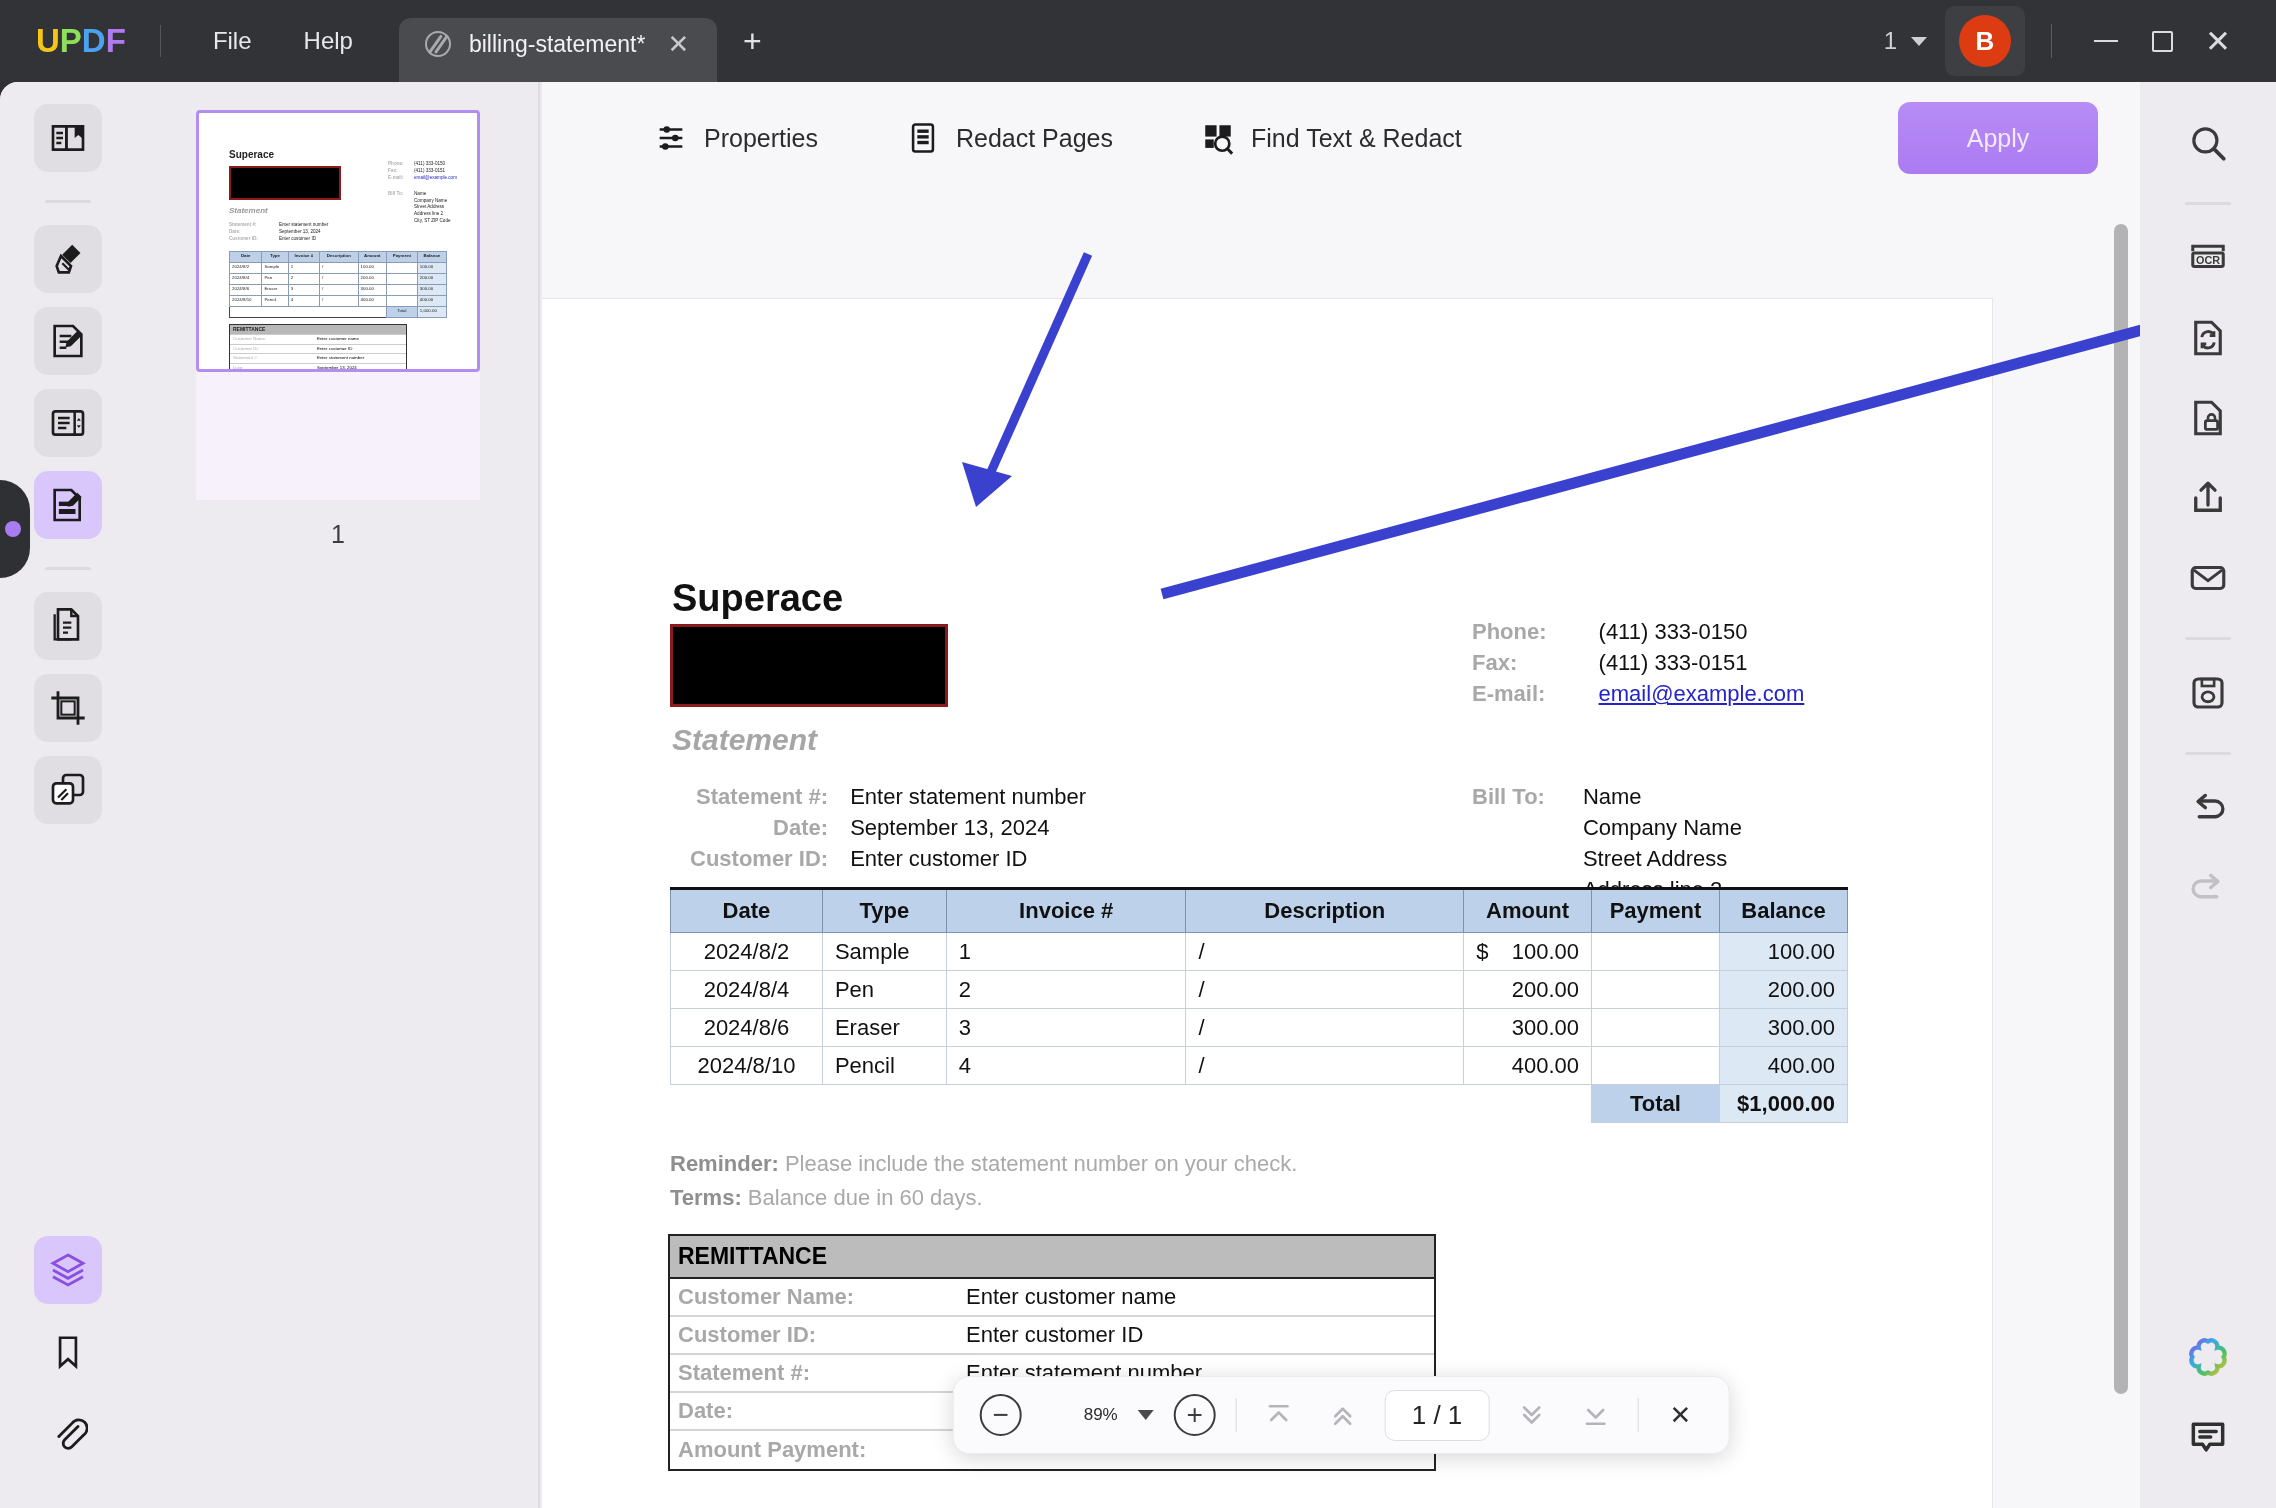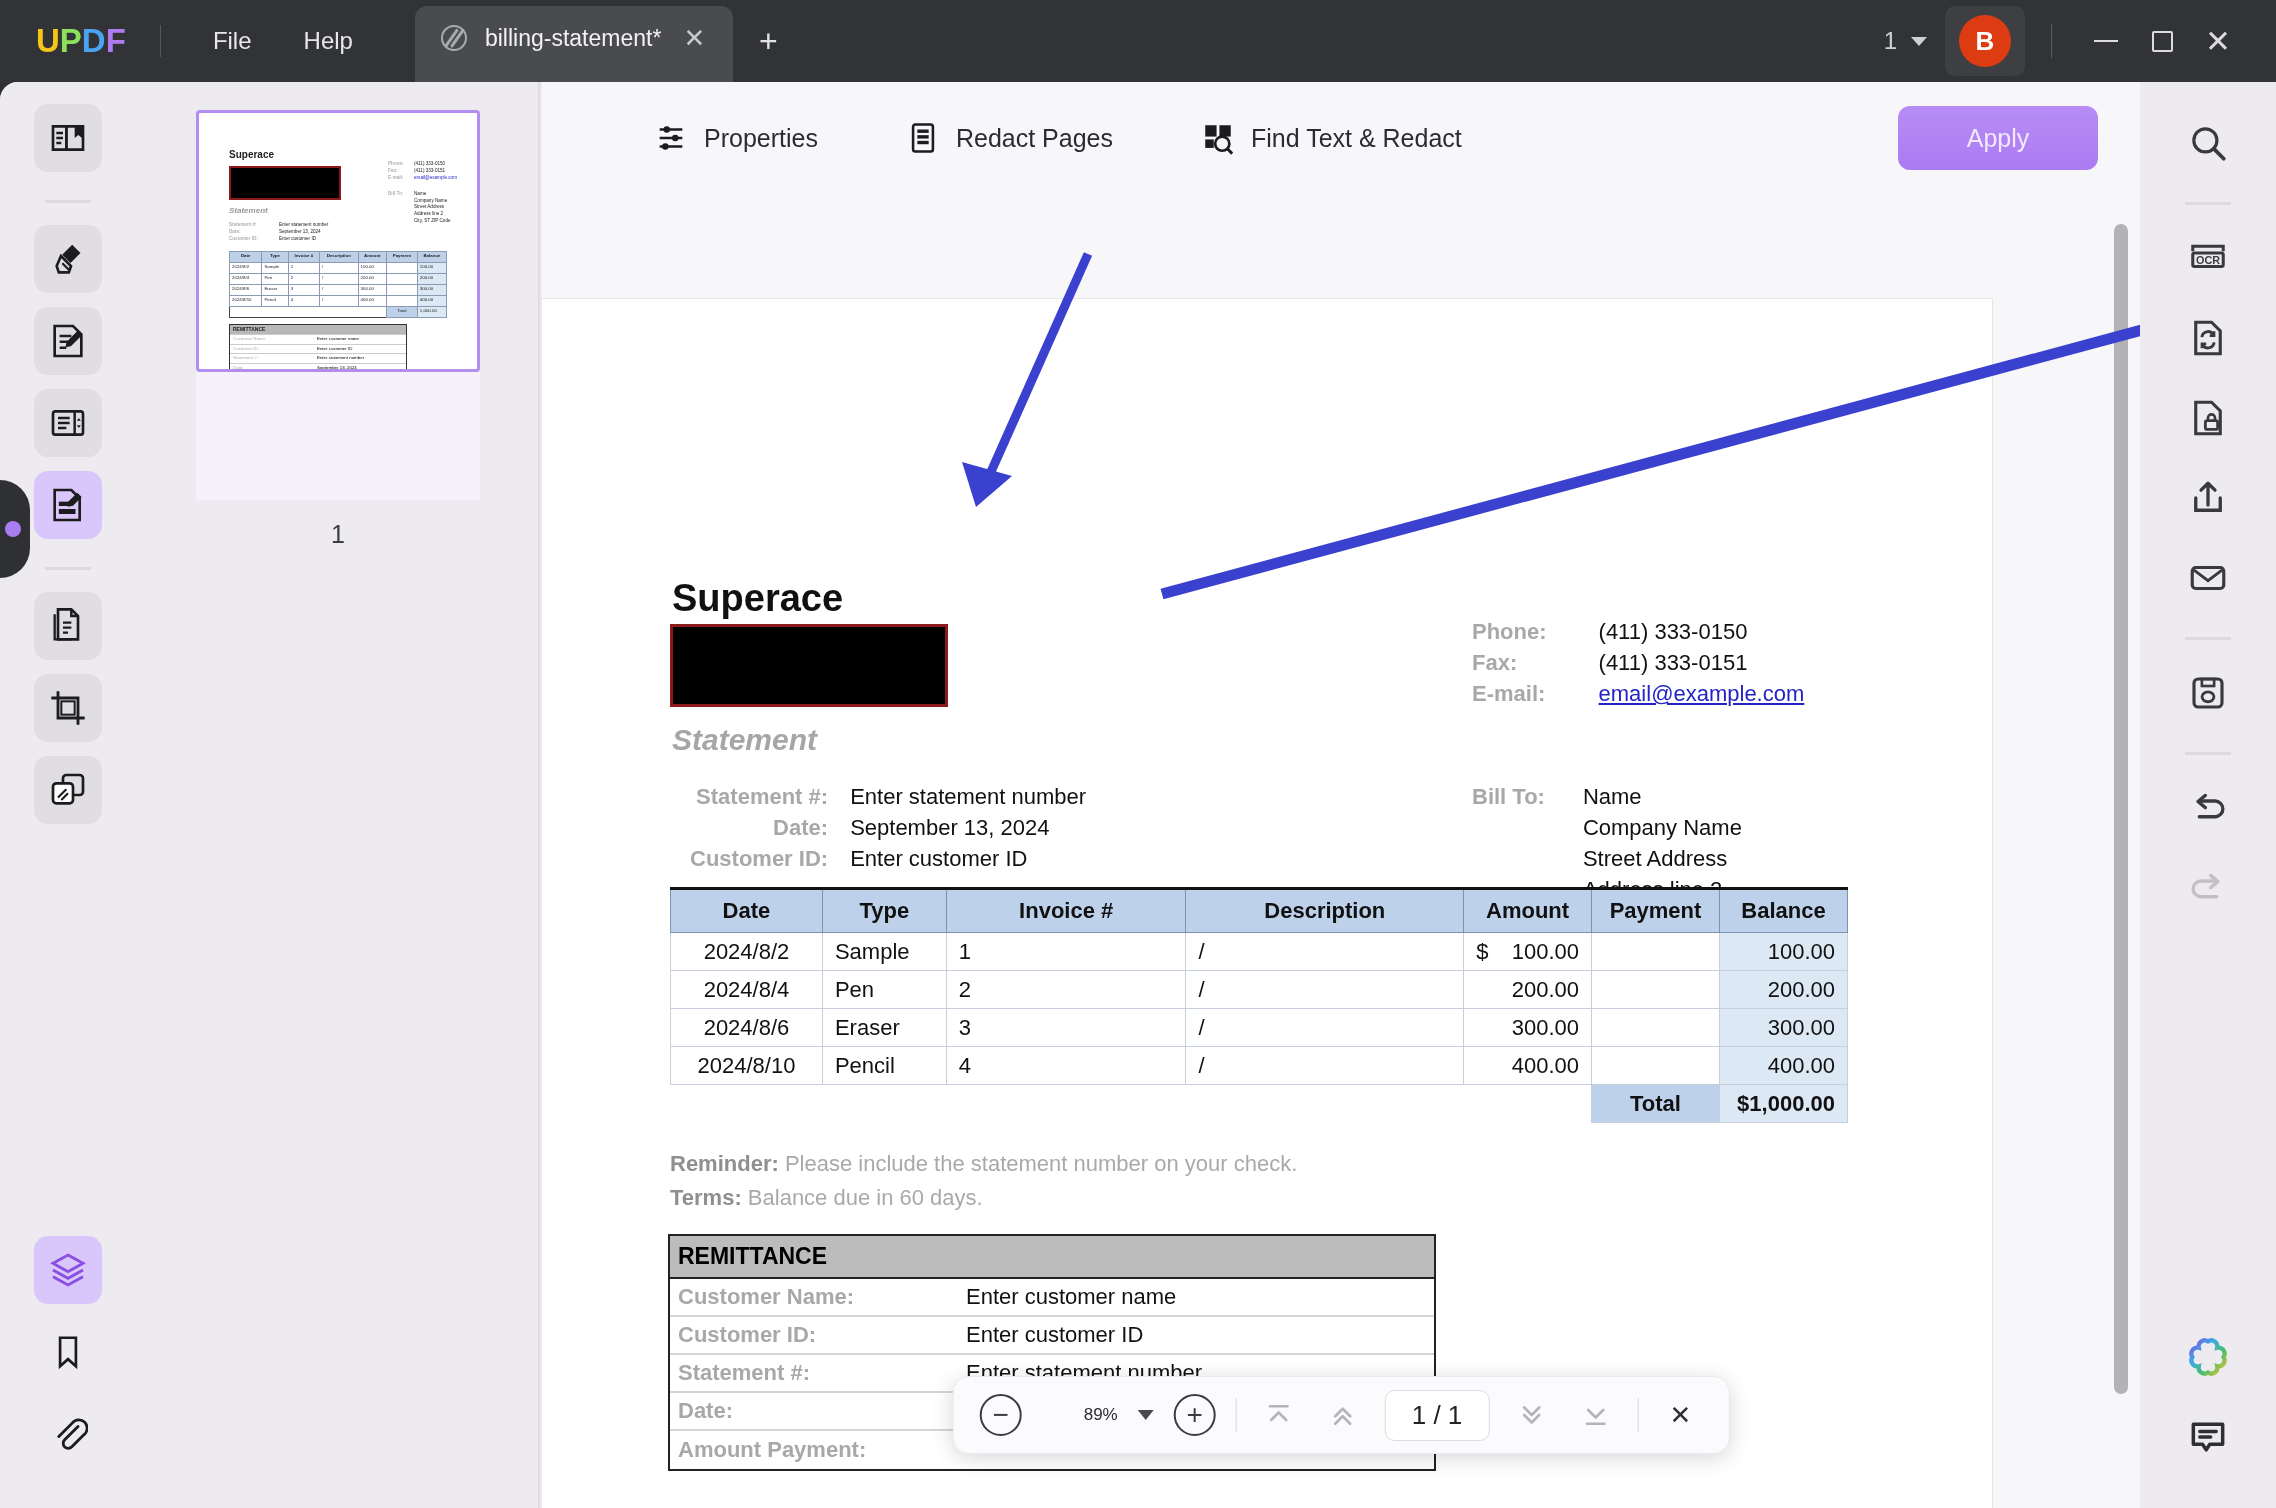--- a/index.html
+++ b/index.html
@@ -24,22 +24,22 @@
   .logo span:nth-child(2) { color: #8de05a; }
   .logo span:nth-child(3) { color: #4aa3f0; }
   .logo span:nth-child(4) { color: #b07bf0; }
   .tb-sep {
     width: 1px; height: 32px; background: #55565a; margin: 0 26px 0 34px;
   }
   .menu-item {
     color: #e8e8ea; font-size: 24px; padding: 8px 26px; cursor: default;
   }
   .tab {
-    margin-left: 36px;
-    height: 76px; min-width: 300px;
+    margin-left: 20px;
+    height: 64px; min-width: 300px;
     background: #4a4b4f;
     border-radius: 12px 12px 0 0;
     display: flex; align-items: center;
     align-self: flex-end;
     padding: 0 22px 12px 24px;
     gap: 16px;
   }
   .tab-file-icon { width: 30px; height: 30px; position: relative; flex: 0 0 auto; }
   .tab-file-icon .c {
     position:absolute; inset:2px; border:2.5px solid #a9aaae; border-radius:50%;
@@ -151,21 +151,21 @@
   }
   .tool {
     display:flex; align-items:center; gap: 16px; padding: 14px 22px;
     border-radius: 12px; cursor:pointer; color:#2c2c2e; font-size: 25px;
     white-space:nowrap;
   }
   .tool.sel { background:#ead9fd; color:#8a4fe0; }
   .tool + .tool { margin-left: 44px; }
   .apply-btn {
     margin-left: auto; margin-right: 42px;
-    width: 200px; height: 64px; border-radius: 12px;
+    width: 200px; height: 72px; border-radius: 12px;
     background: linear-gradient(180deg,#b78cf5,#ab7bf2);
     color:#f3e9ff; font-size: 25px;
     display:flex; align-items:center; justify-content:center; cursor:pointer;
   }
 
   .canvas {
     position:absolute; top: 112px; left:0; right:0; bottom:0;
     background:#f7f6f9;
     overflow:hidden;
   }

